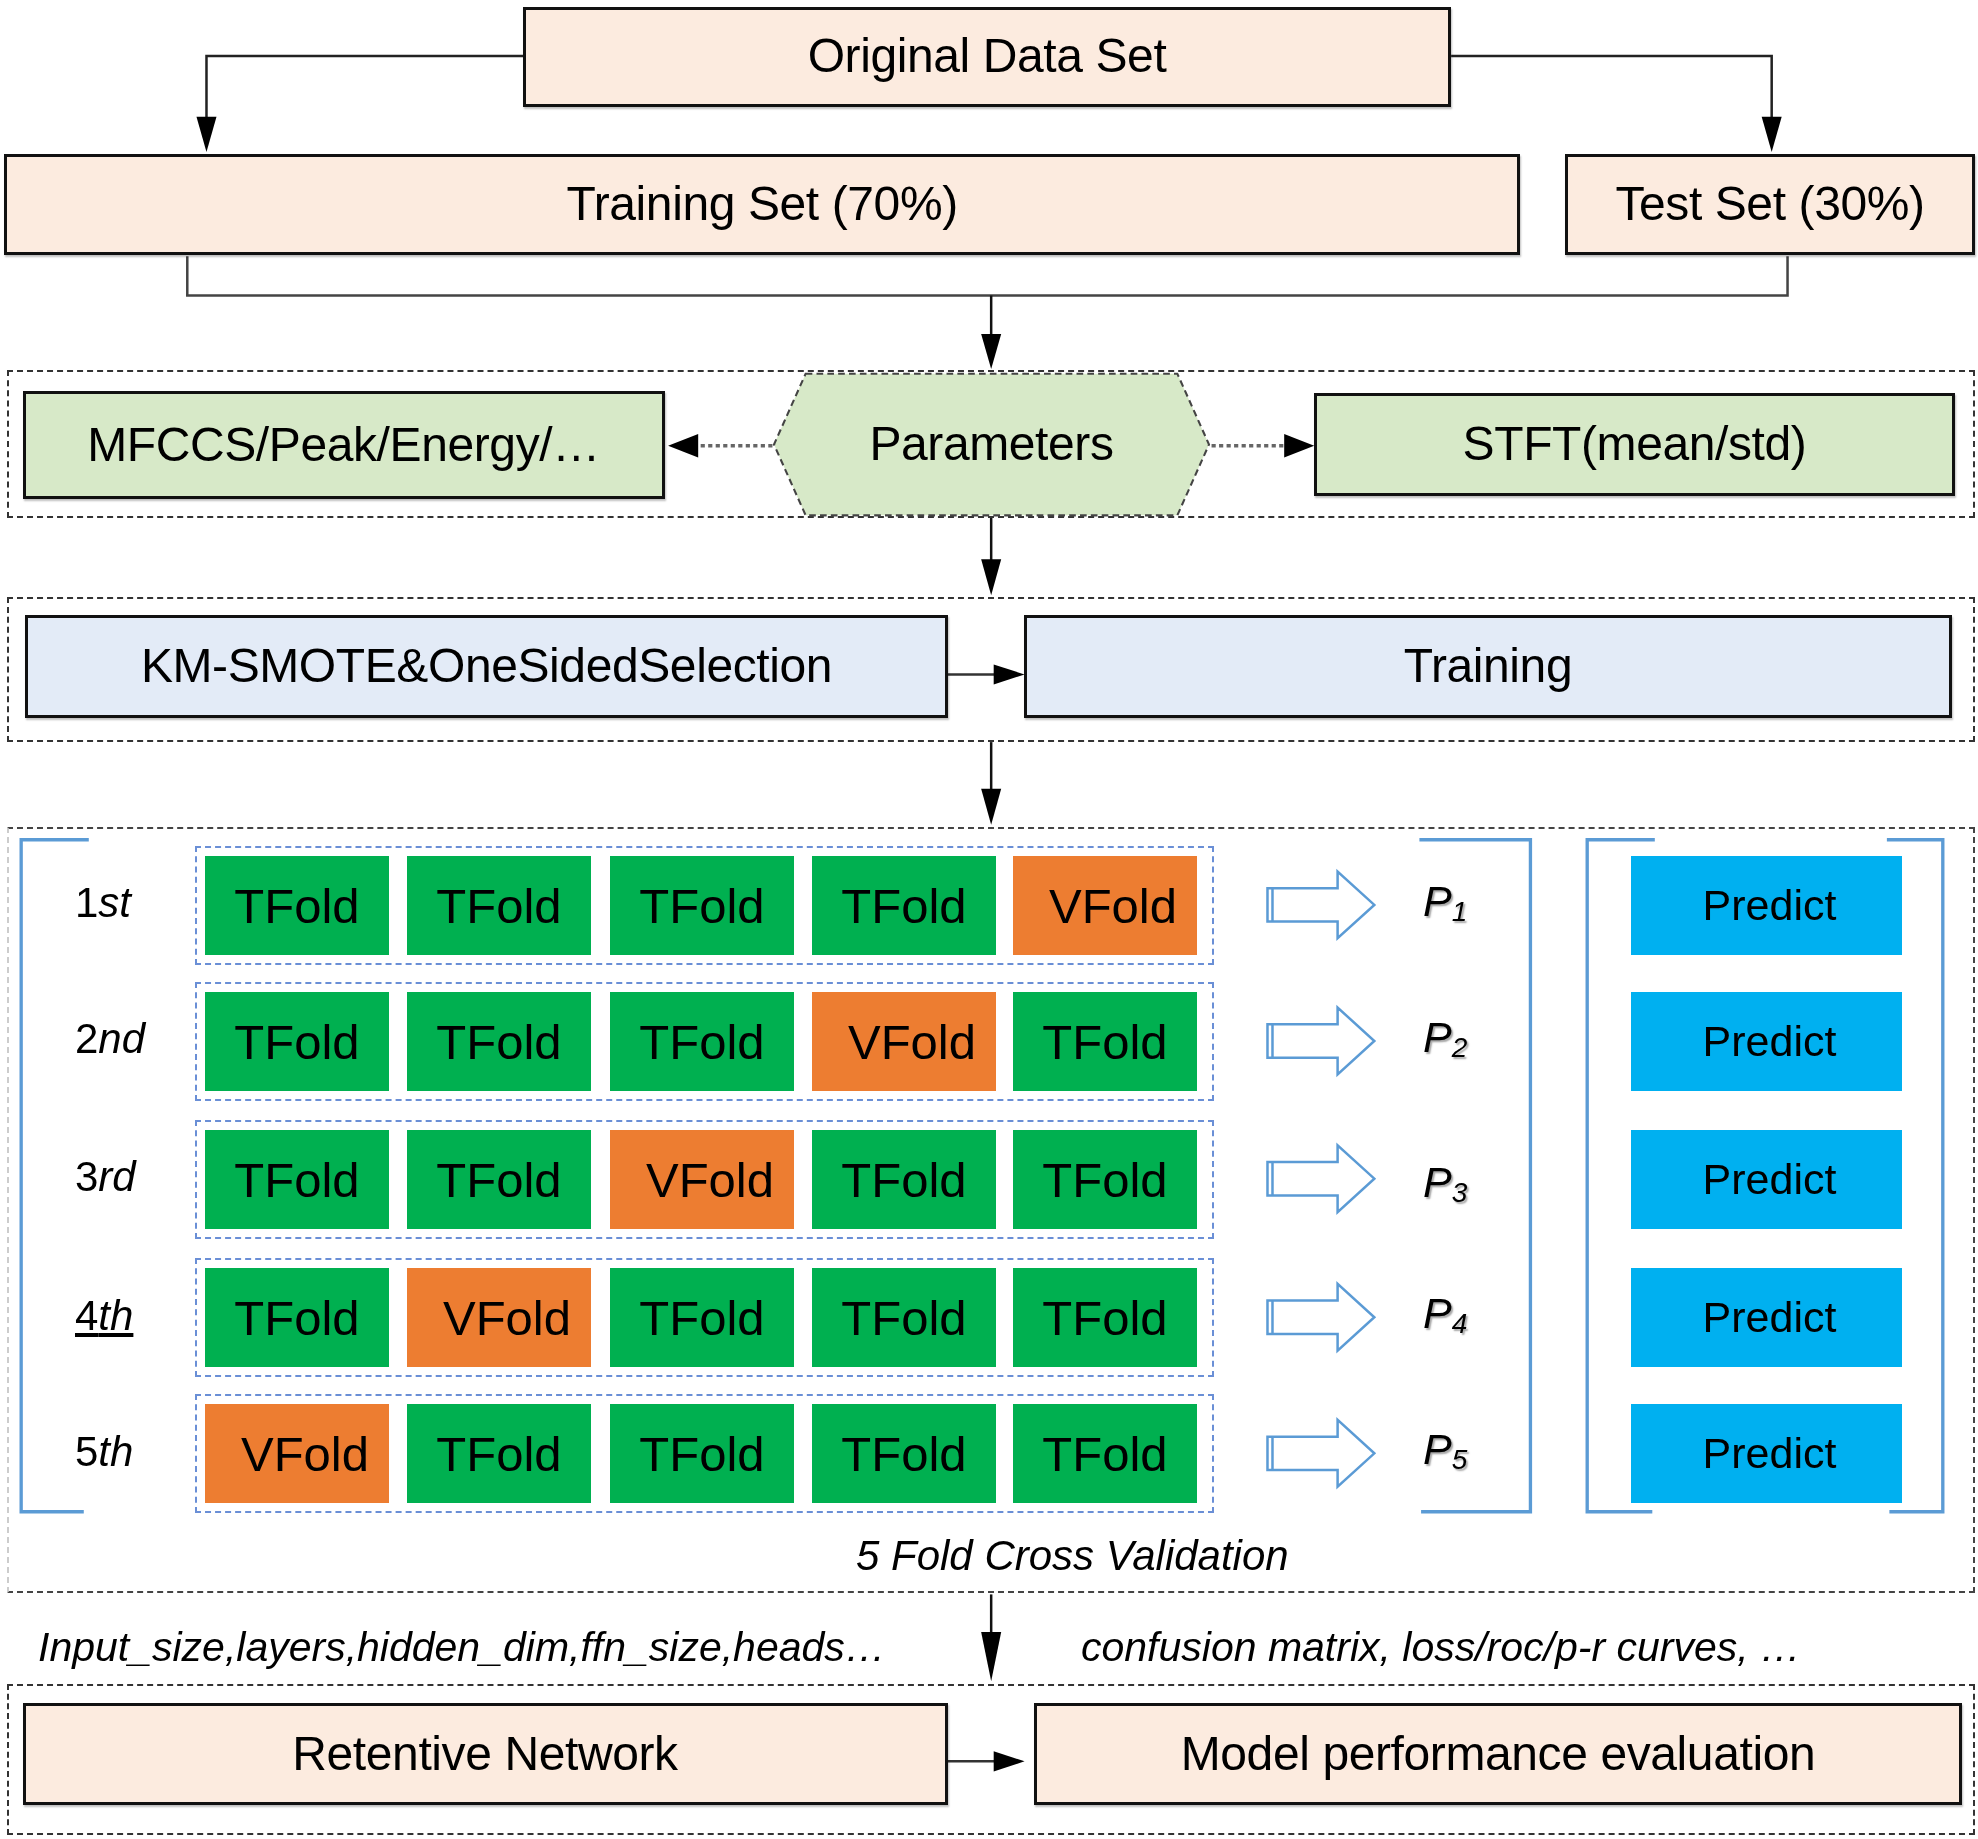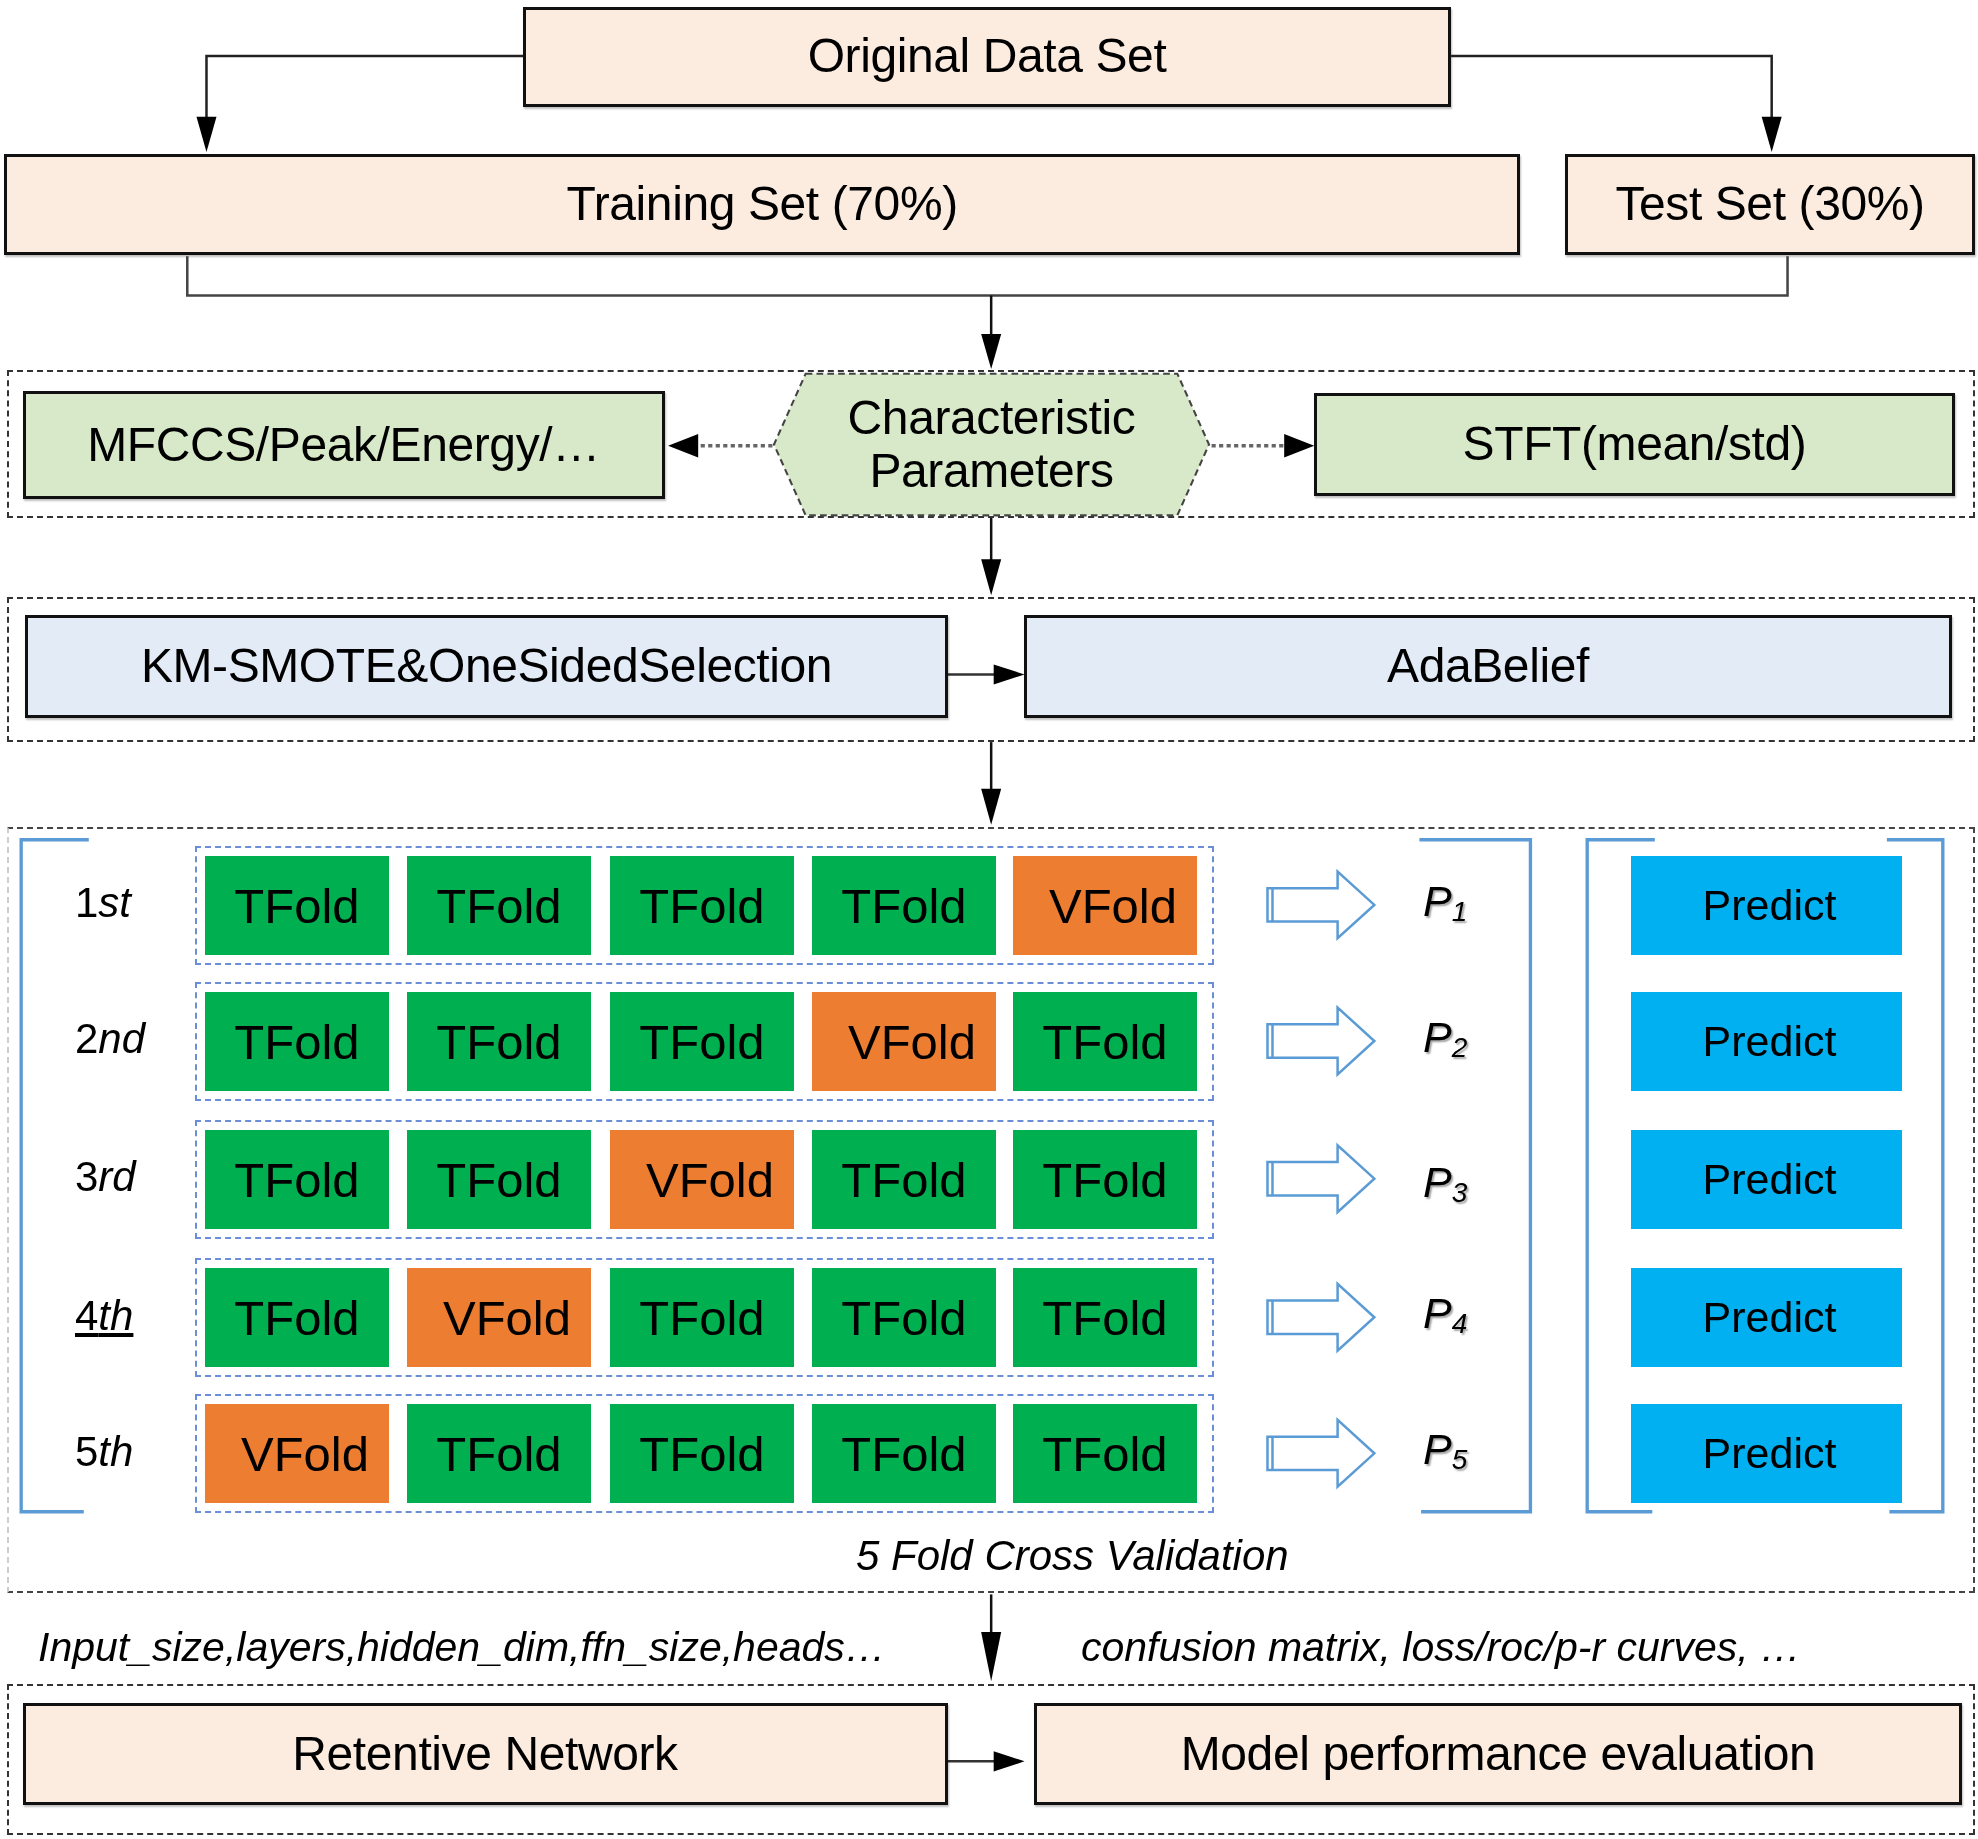--- a/index.html
+++ b/index.html
@@ -97,33 +97,32 @@
 </div>
 
 <div class="dash" style="left:6.7px;top:370px;width:1968px;height:148px;"></div>
 <div class="box green" style="left:22.5px;top:391px;width:642px;height:108px;text-align:center;">
   <span class="lbl">MFCCS/Peak/Energy/…</span>
 </div>
 <svg class="abs" style="left:772px;top:372px;" width="439" height="145" viewBox="0 0 526 174">
   <polygon points="40,2 486,2 524,87 486,172 40,172 2,87" fill="#d7e9c8" stroke="#444" stroke-width="2.5" stroke-dasharray="8,5"></polygon>
 </svg>
 <div class="abs" style="left:772px;top:372px;width:439px;height:145px;display:flex;flex-direction:column;align-items:center;justify-content:center;">
-  <span class="lbl">Characteristic</span>
   <span class="lbl">Parameters</span>
 </div>
 <div class="box green" style="left:1314px;top:393px;width:641px;height:103px;">
   <span class="lbl">STFT(mean/std)</span>
 </div>
 
 <div class="dash" style="left:6.7px;top:597px;width:1968px;height:145px;"></div>
 <div class="box blue" style="left:25px;top:615px;width:923px;height:103px;">
   <span class="lbl">KM-SMOTE&amp;OneSidedSelection</span>
 </div>
 <div class="box blue" style="left:1024px;top:615px;width:928px;height:103px;">
-  <span class="lbl">AdaBelief</span>
+  <span class="lbl">Training</span>
 </div>
 
 <div class="dash" style="left:6.7px;top:827px;width:1968px;height:766px;border-color:#444;border-left-color:#ccc;"></div>
 <div id="cv-rows">
     <div class="rowframe" style="left: 195px; top: 846px; width: 1019px; height: 119px;"></div>
     <div class="ord" style="left: 75px; top: 879px;"><span>1</span><i>st</i></div>
     <div class="fold t" style="left: 205px; top: 856px; width: 184px; height: 99px; background: rgb(0, 176, 80);">TFold</div>
     <div class="fold t" style="left: 407px; top: 856px; width: 184px; height: 99px; background: rgb(0, 176, 80);">TFold</div>
     <div class="fold t" style="left: 610px; top: 856px; width: 184px; height: 99px; background: rgb(0, 176, 80);">TFold</div>
     <div class="fold t" style="left: 812px; top: 856px; width: 184px; height: 99px; background: rgb(0, 176, 80);">TFold</div>

